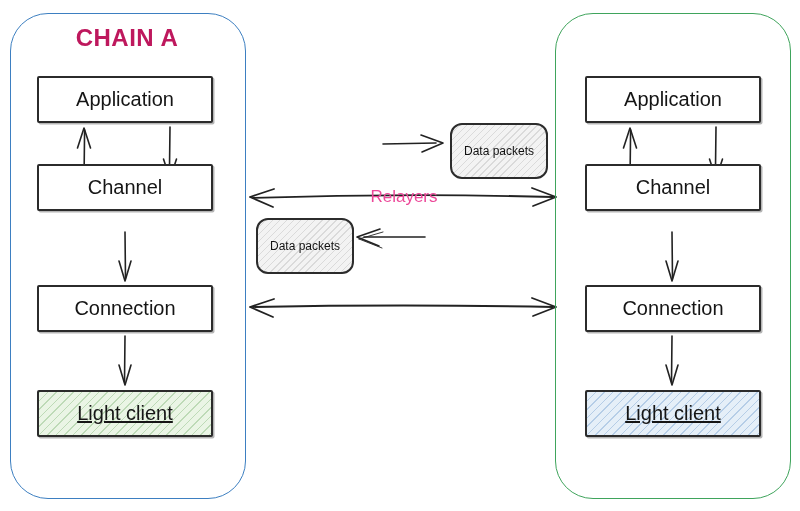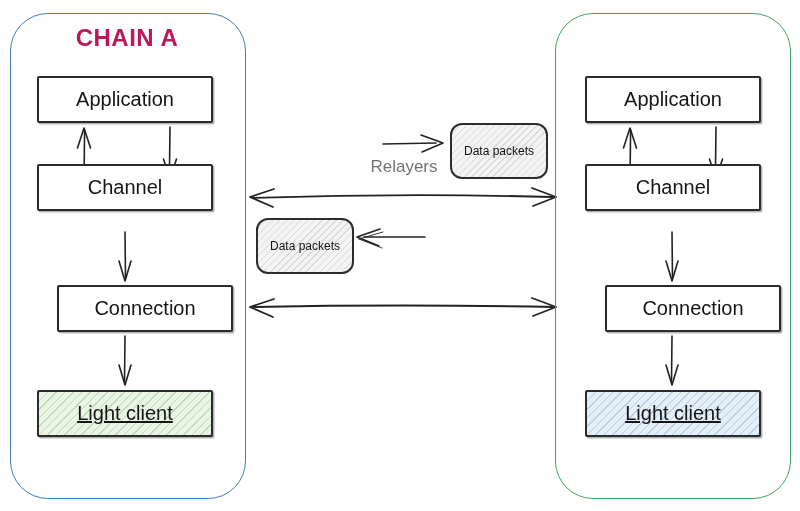--- a/index.html
+++ b/index.html
@@ -53,21 +53,21 @@
     align-items: center;
     justify-content: center;
     font-size: 20px;
     color: #151515;
     box-shadow: 1.5px 1.5px 0 rgba(90,90,90,0.45);
   }
   .col-a { left: 37px; }
   .col-b { left: 585px; }
   .row-application { top: 76px; }
   .row-channel     { top: 164px; }
-  .row-connection  { top: 285px; margin-left: 20px; }
+  .row-connection  { top: 285px; }
   .row-lightclient { top: 390px; text-decoration: underline; }
   .hatch-green {
     background-color: #eaf5e5;
     background-image: repeating-linear-gradient(135deg,
       rgba(106,168,96,0.35) 0 1px, transparent 1px 6px);
   }
   .hatch-blue {
     background-color: #e5eff8;
     background-image: repeating-linear-gradient(135deg,
       rgba(110,155,205,0.40) 0 1px, transparent 1px 6px);
@@ -86,25 +86,25 @@
     align-items: center;
     justify-content: center;
     font-size: 12px;
     color: #111;
   }
   .packet-top    { left: 450px; top: 123px; }
   .packet-bottom { left: 256px; top: 218px; }
   .relayers-label {
     position: absolute;
     left: 339px;
-    top: 157px;
+    top: 187px;
     width: 130px;
     text-align: center;
     font-size: 17px;
-    color: #737373;
+    color: #ec4899;
   }
 </style>
 </head>
 <body>
 
 <div class="canvas">
 
   <svg class="arrows-layer" width="800" height="511" viewBox="0 0 800 511" fill="none" stroke="#222" stroke-linecap="round">
 
     <g stroke-width="1.6">

